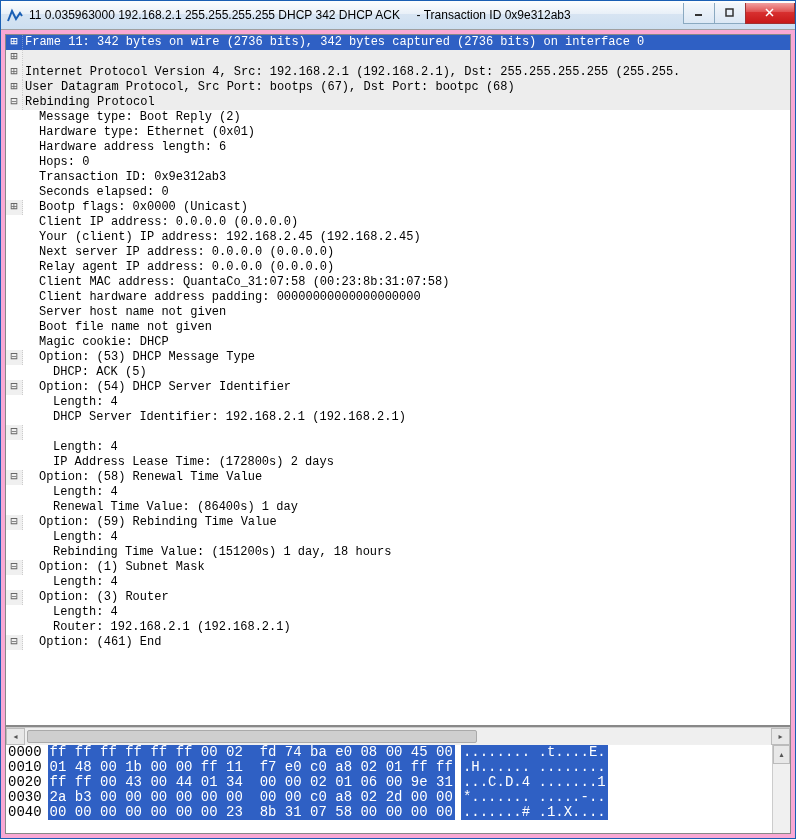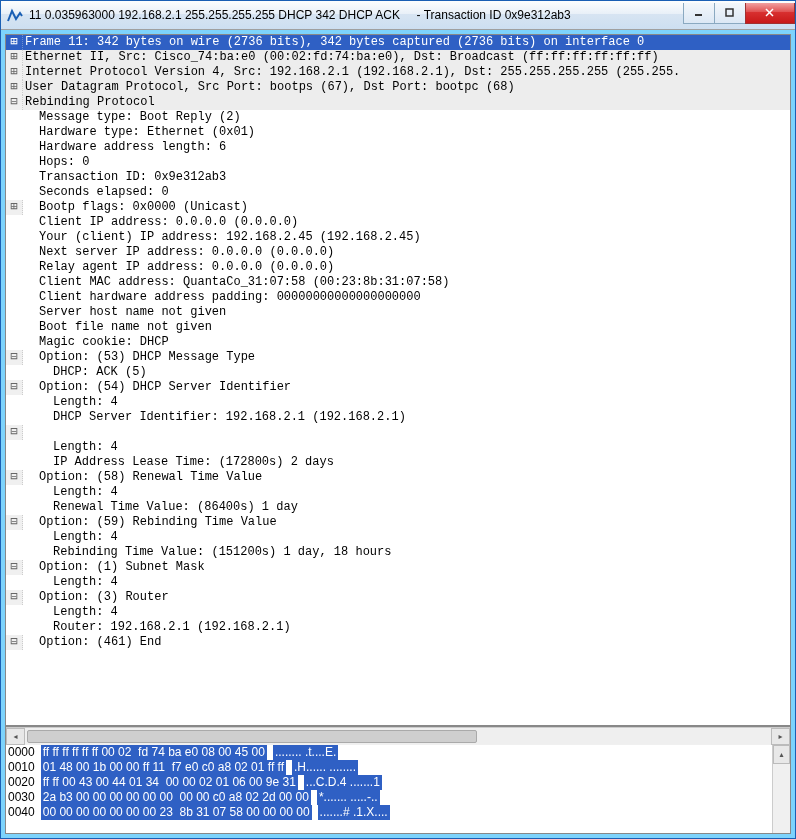--- a/index.html
+++ b/index.html
@@ -1,36 +1,36 @@
 <!DOCTYPE html>
 <html><head>
 <meta charset="utf-8">
 <style>
   html,body{margin:0;padding:0;font-family:"Segoe UI",Tahoma,sans-serif;font-size:12px;background:#fff;}
-  .window{width:796px;height:839px;border:1px solid #1a5fb4;box-sizing:border-box;display:flex;flex-direction:column;background:#7dd3fc;}
+  .window{width:796px;height:839px;border:1px solid #1a5fb4;box-sizing:border-box;display:flex;flex-direction:column;background:#f9a8d4;}
   .titlebar{height:28px;background:linear-gradient(to bottom,#fdfefe 0%,#e9f0f8 45%,#d7e4f2 46%,#cddff1 100%);display:flex;align-items:center;border-bottom:1px solid #a0a0a0;padding-left:6px;}
   .app-icon{width:16px;height:16px;margin-right:6px;display:flex;align-items:center;justify-content:center;}
   .title-text{flex:1;font-size:12px;color:#000;white-space:pre;}
   .win-controls{display:flex;height:20px;margin-top:-4px;margin-right:0;}
   .win-btn{width:30px;height:20px;border:1px solid #8aa9c1;border-top:none;background:linear-gradient(to bottom,#f3f7fb,#dce8f5);display:flex;align-items:center;justify-content:center;font-size:10px;color:#333;margin-left:-1px;}
   .win-btn.close{width:48px;background:linear-gradient(to bottom,#f1a0a0 0%,#e05050 45%,#d83030 46%,#c81818 100%);color:#fff;border-color:#a03030;border-top-right-radius:0;}
   .win-btn.close svg{stroke:#fff;}
   .content{flex:1;display:flex;flex-direction:column;border:1px solid #888;margin:4px;min-height:0;}
   .tree-pane{flex:1;overflow:auto;font-family:"Lucida Console","Courier New",monospace;font-size:12px;line-height:15px;background:#fff;color:#000;border-bottom:2px solid #888;min-height:0;white-space:nowrap;}
   .row{display:flex;align-items:flex-start;padding:0;}
   .row .gutter{width:16px;text-align:center;flex:0 0 16px;color:#666;background:#f0f0f0;border-right:1px dotted #ccc;user-select:none;}
   .row .txt{padding-left:2px;white-space:pre;}
   .row.sel{background:#2f60c4;color:#fff;}
   .row.sel .gutter{background:#2f60c4;color:#fff;border-right:1px dotted #7090d0;}
   .row.hdr{background:#ededed;}
   .scrollbar-h{height:17px;background:#f0f0f0;border-top:1px solid #ccc;display:flex;align-items:center;}
   .sb-track{flex:1;height:15px;background:#efefef;position:relative;}
   .sb-thumb{position:absolute;left:2px;width:60%;top:1px;bottom:1px;background:#cfcfcf;border:1px solid #aaa;border-radius:2px;}
   .sb-btn{width:17px;height:15px;background:#e8e8e8;border:1px solid #bbb;display:flex;align-items:center;justify-content:center;font-size:8px;color:#555;}
-  .hex-pane{height:88px;overflow:auto;font-family:Liberation Sans, sans-serif;font-size:12px;line-height:15px;background:#fff;color:#000;white-space:pre;}
+  .hex-pane{height:88px;overflow:auto;font-family:Liberation Mono, monospace;font-size:14px;line-height:15px;background:#fff;color:#000;white-space:pre;}
   .hex-row{display:flex;}
   .hex-off{color:#000;padding:0 6px 0 2px;}
   .hex-bytes{background:#2f60c4;color:#fff;padding:0 2px;}
   .hex-ascii{background:#2f60c4;color:#fff;padding:0 2px;margin-left:6px;}
   .plus,.minus{cursor:default;}
   .indent{display:inline-block;}
   .vscroll{width:17px;background:#f0f0f0;border-left:1px solid #ccc;}
   .tree-wrap{display:flex;flex:1;min-height:0;}
   .tree-body{flex:1;overflow:hidden;display:flex;flex-direction:column;}
 </style>
@@ -69,21 +69,20 @@
   <div class="content">
     <div class="tree-wrap">
       <div class="tree-body">
         <div class="tree-pane">
           <div class="row sel">
               <span class="gutter plus">⊞</span>
               <span class="txt">Frame 11: 342 bytes on wire (2736 bits), 342 bytes captured (2736 bits) on interface 0</span>
             </div>
           <div class="row hdr">
               <span class="gutter plus">⊞</span>
-              <span class="txt">Ethernet II, Src: Cisco_74:ba:e0 (00:02:fd:74:ba:e0), Dst: Broadcast (ff:ff:ff:ff:ff:ff)</span>
             </div>
           <div class="row hdr">
               <span class="gutter plus">⊞</span>
               <span class="txt">Internet Protocol Version 4, Src: 192.168.2.1 (192.168.2.1), Dst: 255.255.255.255 (255.255.</span>
             </div>
           <div class="row hdr">
               <span class="gutter plus">⊞</span>
               <span class="txt">User Datagram Protocol, Src Port: bootps (67), Dst Port: bootpc (68)</span>
             </div>
           <div class="row hdr">

